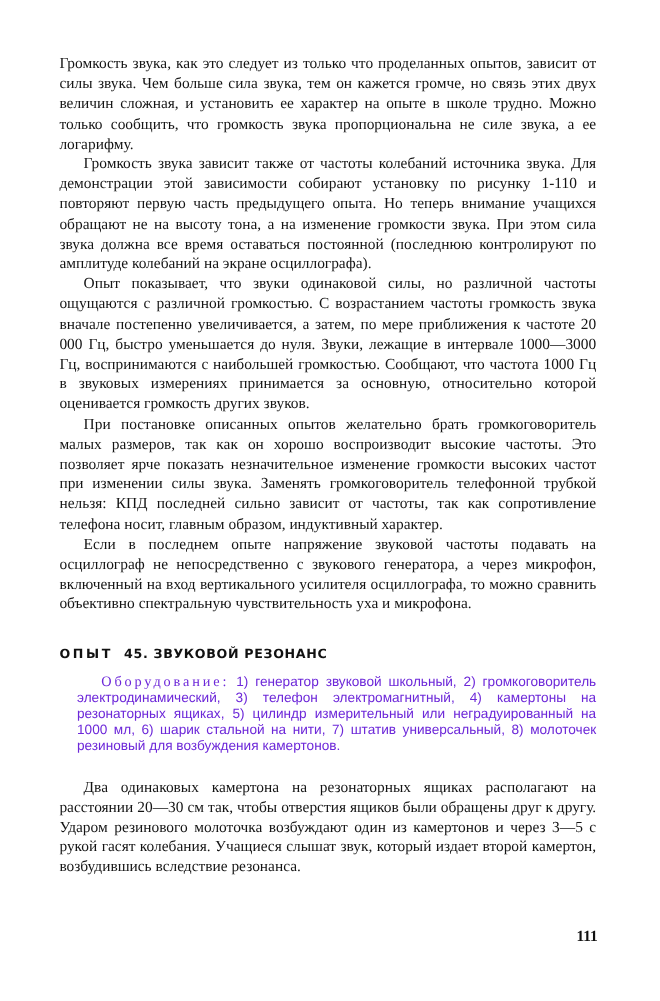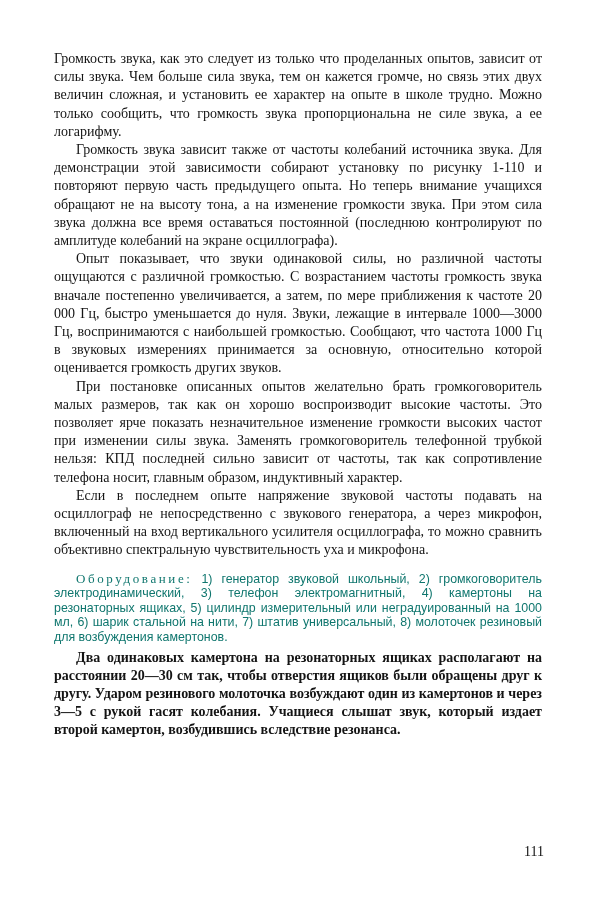--- a/index.html
+++ b/index.html
@@ -25,53 +25,56 @@
       margin: 27px 0 0 0;
       font-family: "DejaVu Sans", "Liberation Sans", sans-serif;
       font-weight: bold;
       font-size: 11.5px;
       letter-spacing: 0.6px;
       line-height: 14px;
       color: #111;
     }
     .heading .h-label { letter-spacing: 2.4px; margin-right: 10px; }
     .equipment {
-      margin: 12px 0 0 0;
+      margin: 12px 0 0 16px;
       font-size: 12.4px;
       line-height: 14.6px;
       text-align: justify;
       text-indent: 22px;
       font-family: "Liberation Sans", "DejaVu Sans", sans-serif;
       font-stretch: condensed;
-      color: #0f766e;
+      color: #6d28d9;
     }
     .equipment .spaced { letter-spacing: 2.6px; font-family: "Liberation Serif", serif; font-size: 13px; }
-    .section2 { margin-top: 4px; font-weight: bold; }
+    .section2 { margin-top: 22px; }
     .page-number {
       position: absolute;
       left: 524px;
       top: 844px;
       font-family: "Liberation Serif", serif;
       font-size: 14px;
-      font-weight: normal;
+      font-weight: bold;
       color: #111;
     }
   </style>
 </head>
 <body>
 
 <div class="page">
   <div class="body-text">
     <p class="first">Громкость звука, как это следует из только что проделанных опытов, зависит от силы звука. Чем больше сила звука, тем он кажется громче, но связь этих двух величин сложная, и установить ее характер на опыте в школе трудно. Можно только сообщить, что громкость звука пропорциональна не силе звука, а ее логарифму.</p>
     <p>Громкость звука зависит также от частоты колебаний источника звука. Для демонстрации этой зависимости собирают установку по рисунку 1-110 и повторяют первую часть предыдущего опыта. Но теперь внимание учащихся обращают не на высоту тона, а на изменение громкости звука. При этом сила звука должна все время оставаться постоянной (последнюю контролируют по амплитуде колебаний на экране осциллографа).</p>
     <p>Опыт показывает, что звуки одинаковой силы, но различной частоты ощущаются с различной громкостью. С возрастанием частоты громкость звука вначале постепенно увеличивается, а затем, по мере приближения к частоте 20 000 Гц, быстро уменьшается до нуля. Звуки, лежащие в интервале 1000—3000 Гц, воспринимаются с наибольшей громкостью. Сообщают, что частота 1000 Гц в звуковых измерениях принимается за основную, относительно которой оценивается громкость других звуков.</p>
     <p>При постановке описанных опытов желательно брать громкоговоритель малых размеров, так как он хорошо воспроизводит высокие частоты. Это позволяет ярче показать незначительное изменение громкости высоких частот при изменении силы звука. Заменять громкоговоритель телефонной трубкой нельзя: КПД последней сильно зависит от частоты, так как сопротивление телефона носит, главным образом, индуктивный характер.</p>
     <p>Если в последнем опыте напряжение звуковой частоты подавать на осциллограф не непосредственно с звукового генератора, а через микрофон, включенный на вход вертикального усилителя осциллографа, то можно сравнить объективно спектральную чувствительность уха и микрофона.</p>
   </div>
 
+  <div class="heading">
+    <span class="h-label">ОПЫТ</span><span>45. ЗВУКОВОЙ РЕЗОНАНС</span>
+  </div>
 
   <p class="equipment"><span class="spaced">Оборудование:</span><span> 1) генератор звуковой школьный, 2) громкоговоритель электродинамический, 3) телефон электромагнитный, 4) камертоны на резонаторных ящиках, 5) цилиндр измерительный или неградуированный на 1000 мл, 6) шарик стальной на нити, 7) штатив универсальный, 8) молоточек резиновый для возбуждения камертонов.</span></p>
 
   <div class="body-text section2">
     <p>Два одинаковых камертона на резонаторных ящиках располагают на расстоянии 20—30 см так, чтобы отверстия ящиков были обращены друг к другу. Ударом резинового молоточка возбуждают один из камертонов и через 3—5 с рукой гасят колебания. Учащиеся слышат звук, который издает второй камертон, возбудившись вследствие резонанса.</p>
   </div>
 </div>
 
 <div class="page-number">111</div>
 

